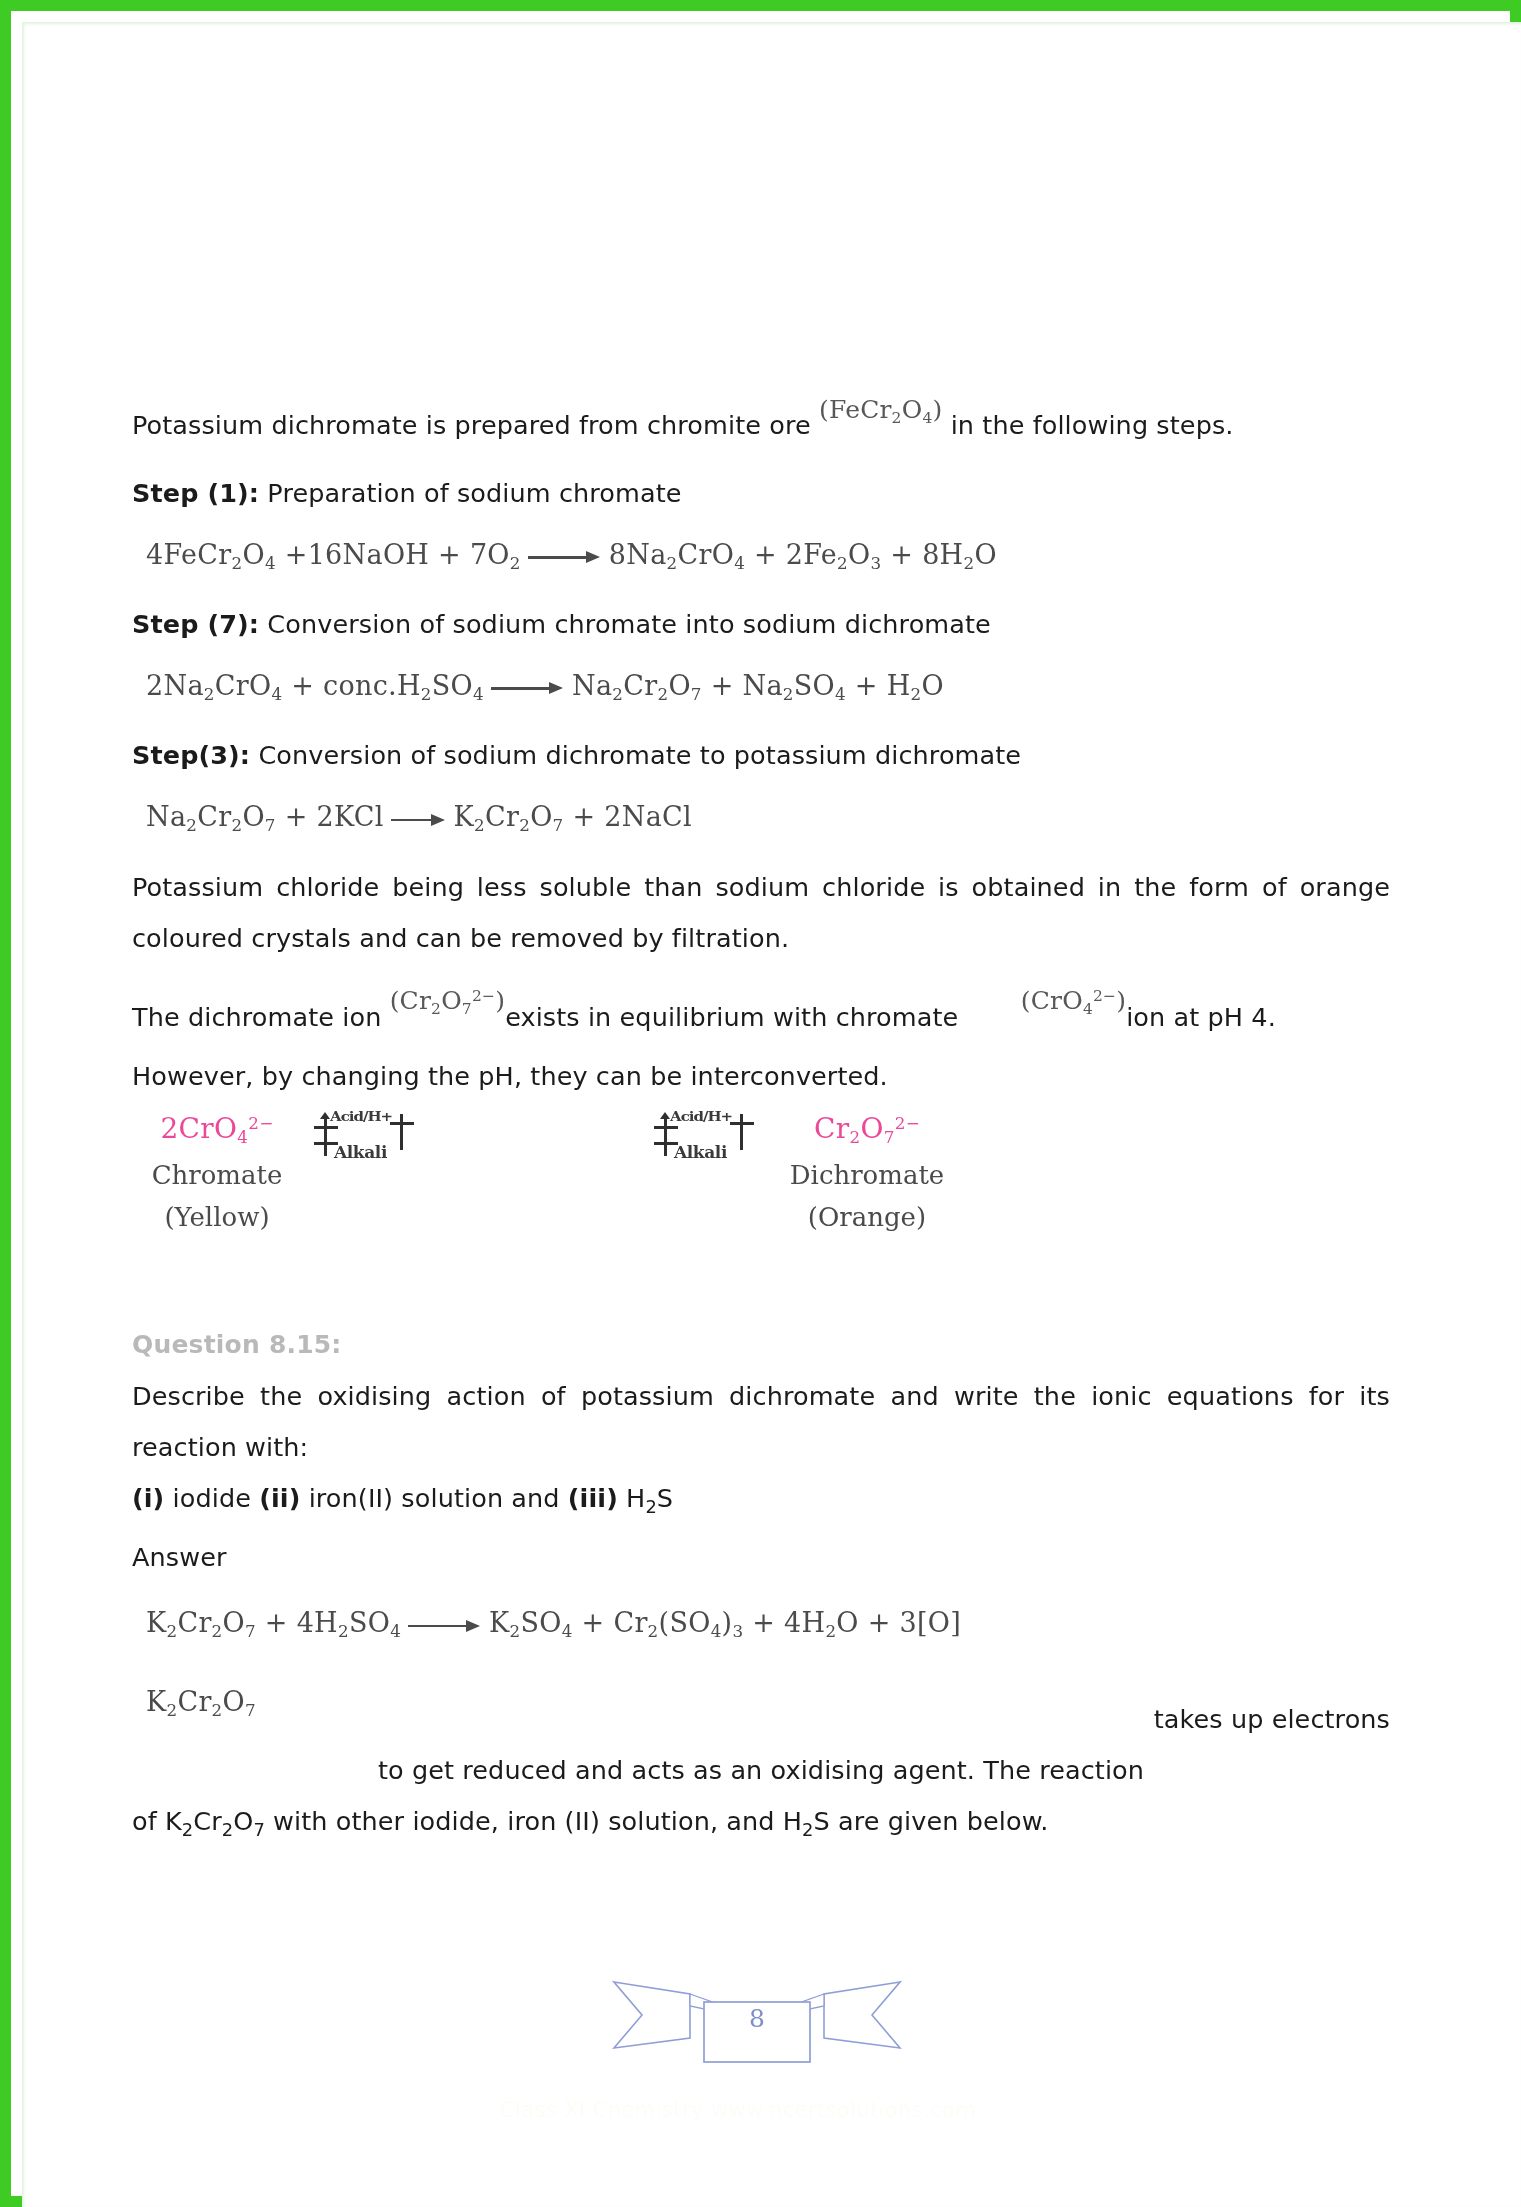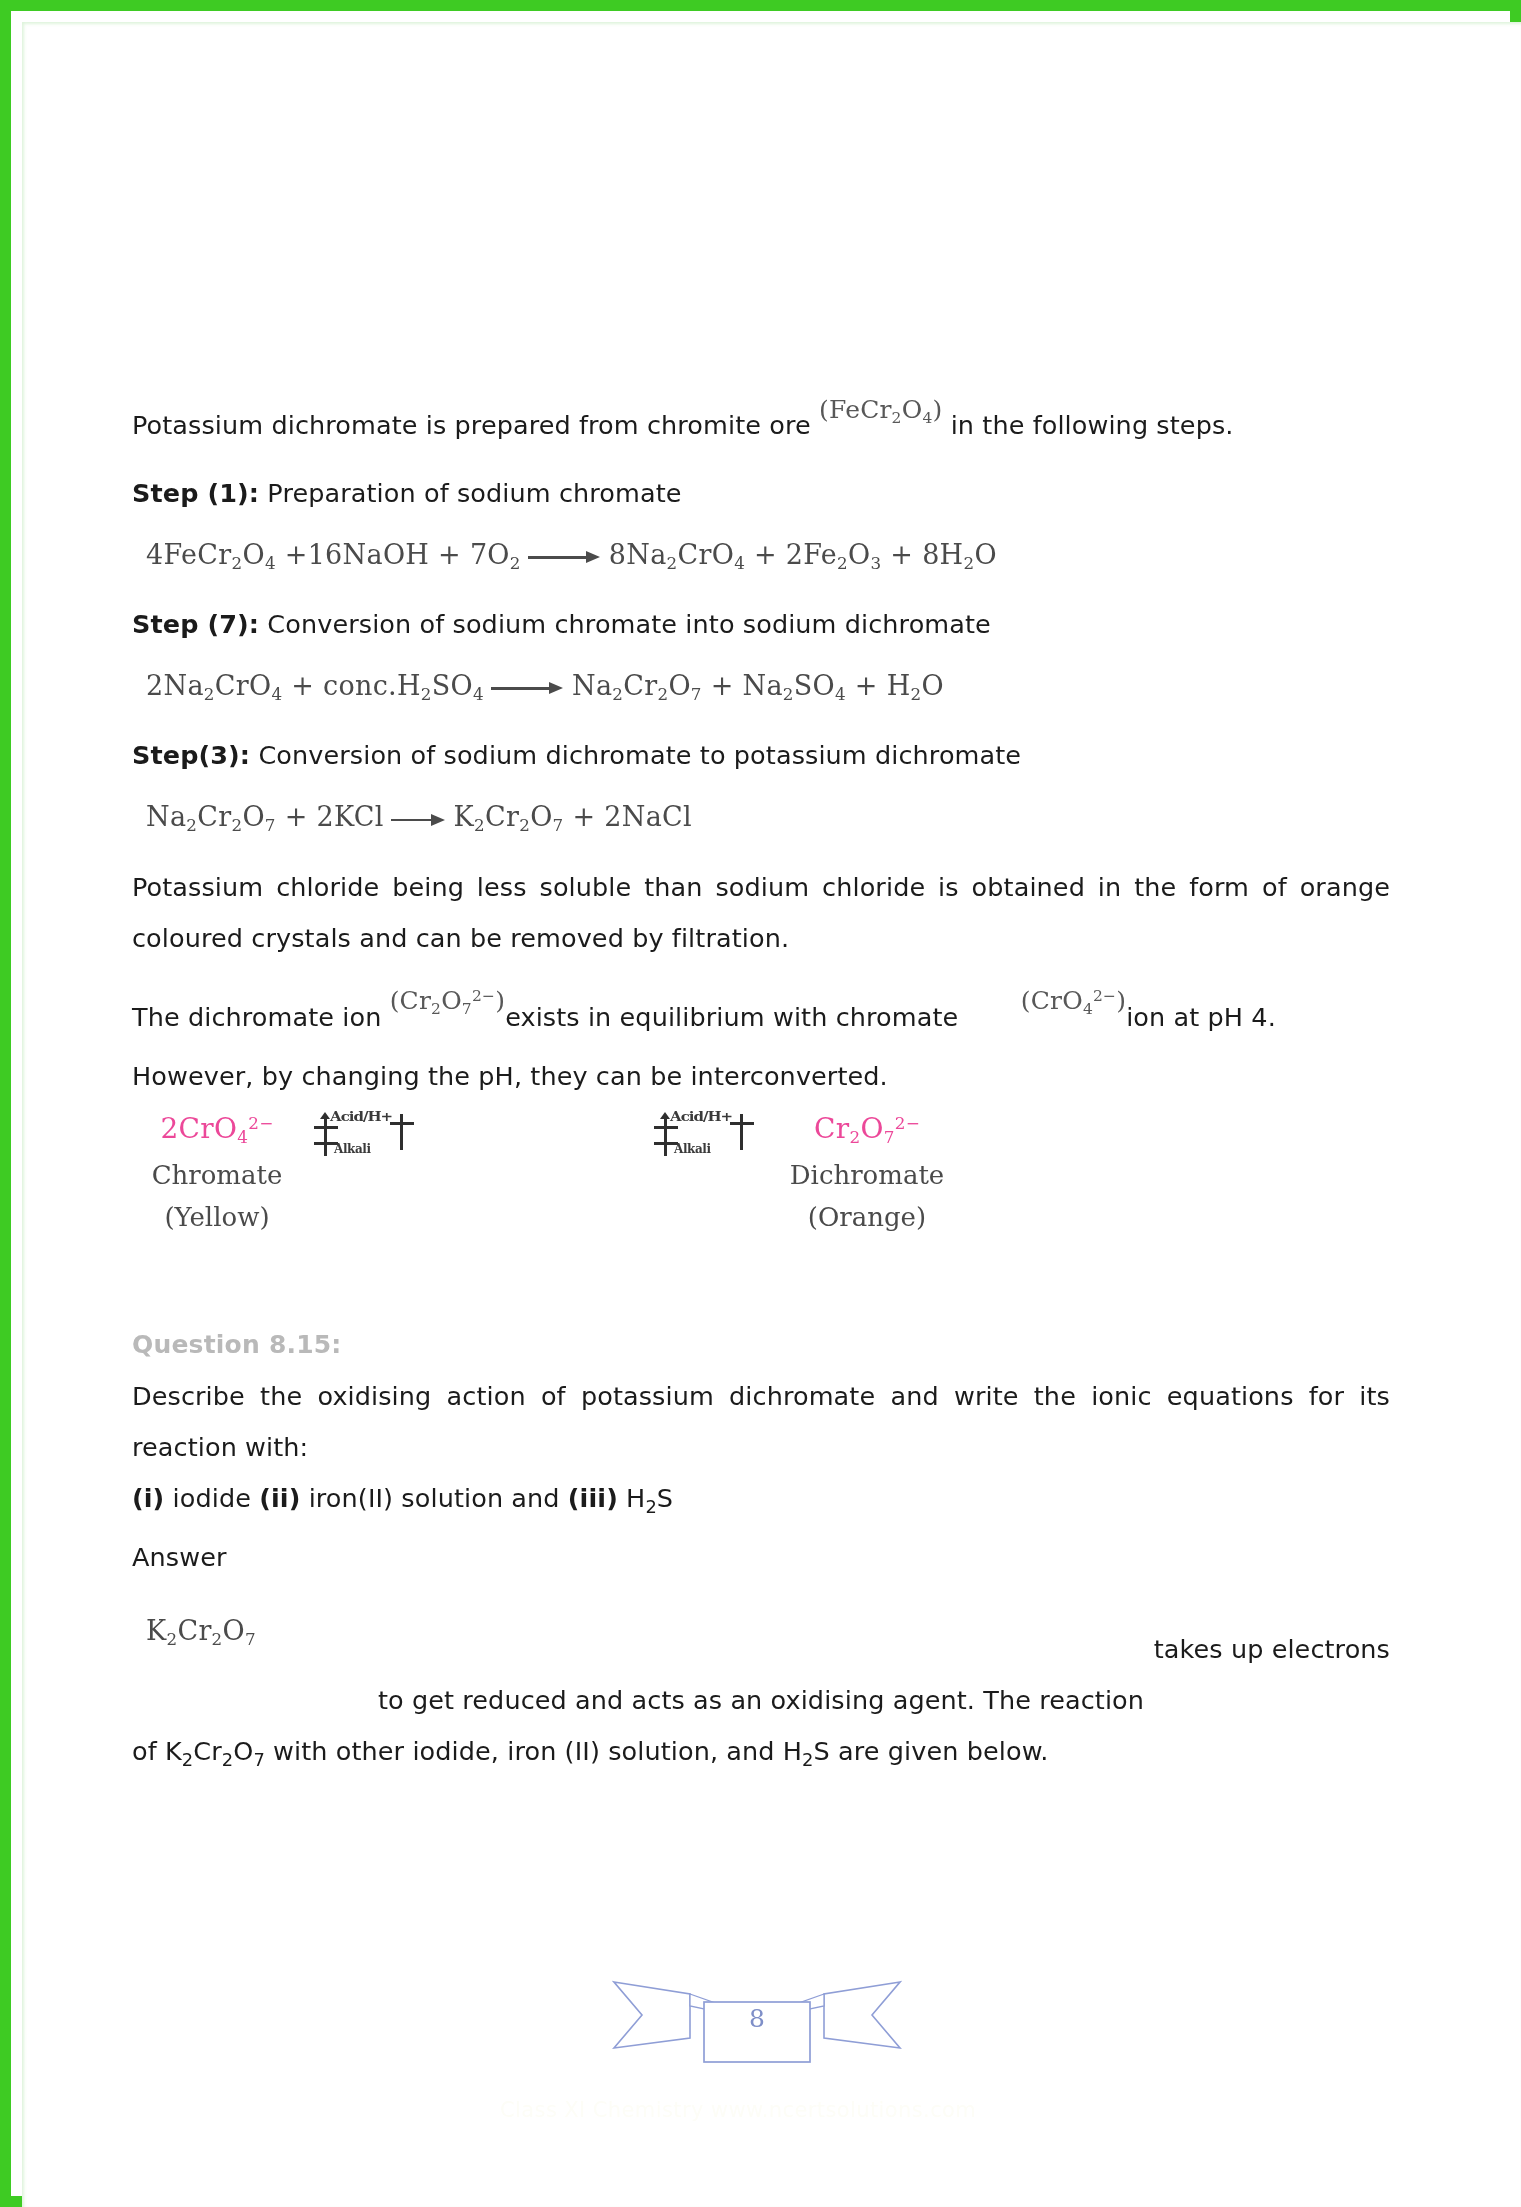--- a/index.html
+++ b/index.html
@@ -164,21 +164,21 @@
     color: #3a3a3a;
     letter-spacing: -1px;
     transform: scaleY(0.8);
     filter: blur(0.4px);
     white-space: nowrap;
   }
   .eqm-arrow .bot-label {
     position: absolute;
     top: 34px; left: 26px;
     font-family: "DejaVu Serif", serif;
-    font-size: 12px;
+    font-size: 17px;
     font-weight: bold;
     color: #3a3a3a;
     letter-spacing: -0.4px;
     filter: blur(0.3px);
     white-space: nowrap;
   }
   .eqm-arrow .stem-l {
     position: absolute;
     left: 16px; top: 8px;
     width: 3px; height: 40px;
@@ -360,20 +360,23 @@
     <span>iodide</span>
     <span class="bold">(ii)</span>
     <span>iron(II) solution and</span>
     <span class="bold">(iii)</span>
     <span>H<sub style="font-size:0.70em;">2</sub>S</span>
   </p>
 
   <p class="para nojust" style="margin-top:0px;">Answer</p>
 
 
+  <p class="eq eq-row" style="margin-top:18px;">
+    K<sub>2</sub>Cr<sub>2</sub>O<sub>7</sub> + 4H<sub>2</sub>SO<sub>4</sub><span class="arrow"></span>K<sub>2</sub>SO<sub>4</sub> + Cr<sub>2</sub>(SO<sub>4</sub>)<sub>3</sub> + 4H<sub>2</sub>O + 3[O]
+  </p>
 
   <p class="eq eq-row" style="margin-top:26px;">
     K<sub>2</sub>Cr<sub>2</sub>O<sub>7</sub>
   </p>
 
   <p class="para frag-right" style="margin-top:-38px;">takes up electrons</p>
   <p class="para frag-center" style="margin-top:0px;">to get reduced and acts as an oxidising agent. The reaction</p>
   <p class="para nojust" style="margin-top:0px;">
     of K<sub style="font-size:0.70em;">2</sub>Cr<sub style="font-size:0.70em;">2</sub>O<sub style="font-size:0.70em;">7</sub> with other iodide, iron (II) solution, and H<sub style="font-size:0.70em;">2</sub>S are given below.
   </p>

